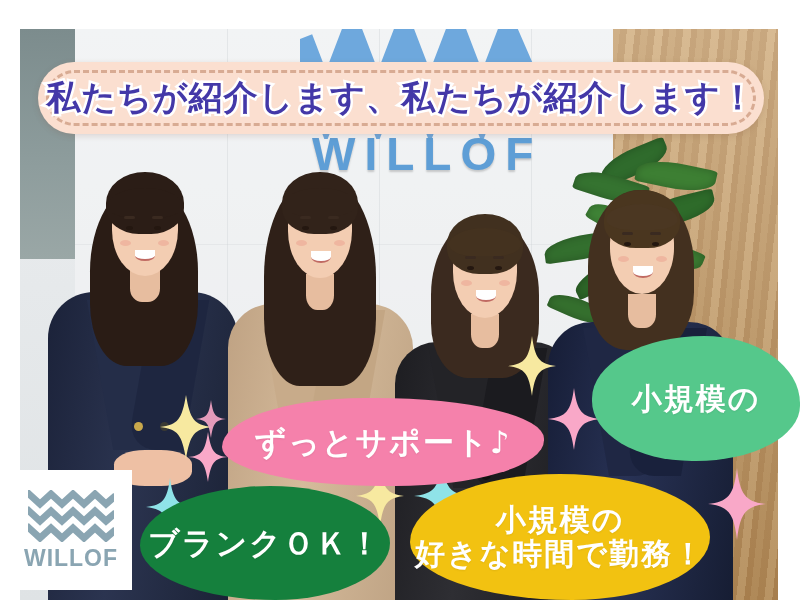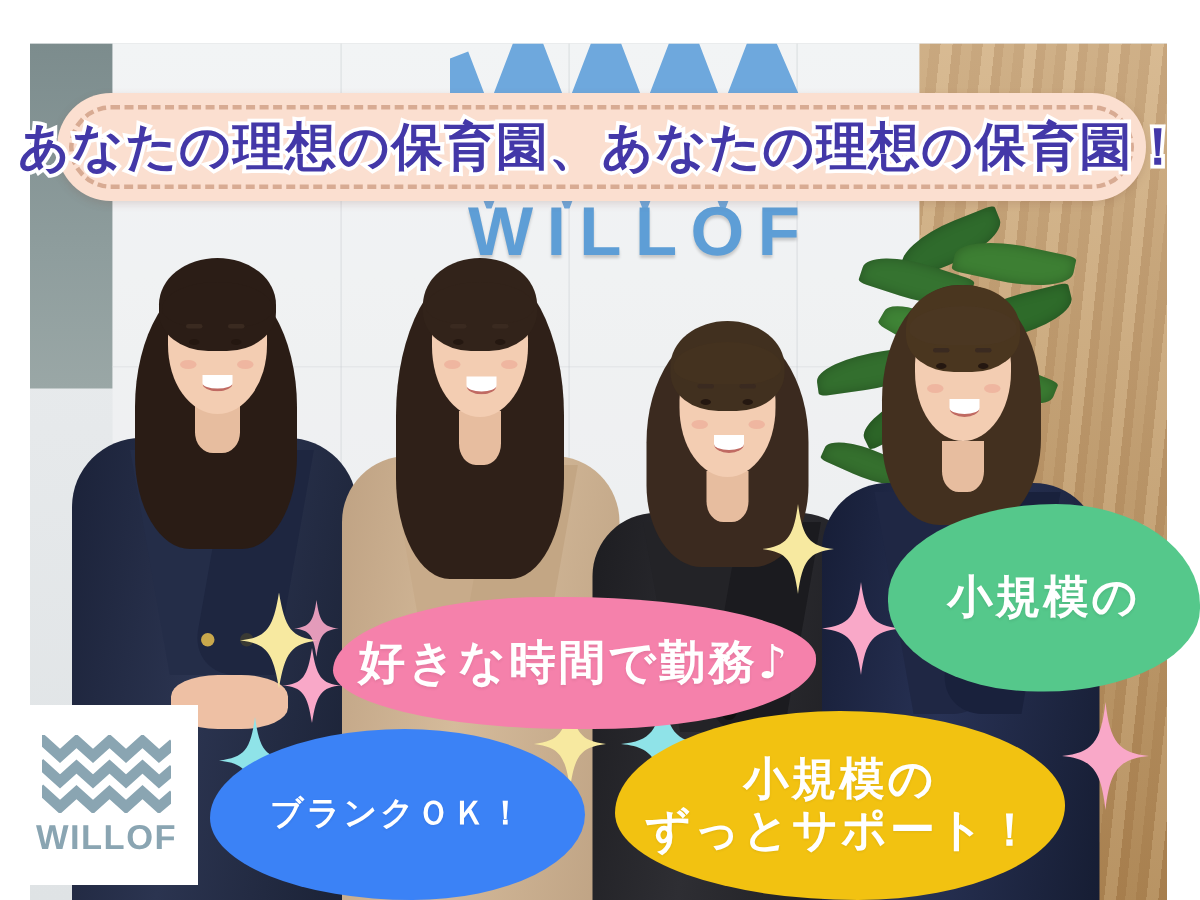--- a/index.html
+++ b/index.html
@@ -112,23 +112,23 @@
     font-size:30px;letter-spacing:2px;
   }
   .b-pink{
     left:222px;top:398px;width:322px;height:88px;
     background:#f581ab;
     border-radius:46% 54% 48% 52%/58% 48% 54% 46%;
     font-size:31px;letter-spacing:2px;
   }
   .b-blue{
     left:140px;top:486px;width:250px;height:114px;
-    background:#3b82f6;
+    background:#15803d;
     border-radius:52% 48% 46% 54%/52% 50% 50% 48%;
-    font-size:22px;letter-spacing:2px;
+    font-size:31px;letter-spacing:2px;
   }
   .b-yellow{
     left:410px;top:474px;width:300px;height:126px;
     background:#f2c211;
     border-radius:50% 50% 46% 54%/54% 50% 50% 46%;
     font-size:30px;letter-spacing:2px;
   }
   .bline{display:block;}
 
   
@@ -321,38 +321,38 @@
         <path d="M24 0 C27 22 31 28 48 30 C31 32 27 38 24 60 C21 38 17 32 0 30 C17 28 21 22 24 0Z" fill="#f7e9a0"></path>
       </svg>
   </div>
   <div class="sparkle" style="left:196px;top:400px;width:30px;height:38px;opacity:.9;">
     <svg viewBox="0 0 30 38">
         <path d="M15 0 C17 14 19 18 30 19 C19 20 17 24 15 38 C13 24 11 20 0 19 C11 18 13 14 15 0Z" fill="#f9a8c8"></path>
       </svg>
   </div>
 
   <div class="banner">
-    <div class="banner-text">あなたの理想の保育園、あなたの理想の保育園！</div>
+    <div class="banner-text">私たちが紹介します、私たちが紹介します！</div>
   </div>
 
   <div class="bubble b-green">
     <span class="bline">小規模の</span>
   </div>
 
   <div class="bubble b-pink">
-    <span class="bline">好きな時間で勤務♪</span>
+    <span class="bline">ずっとサポート♪</span>
   </div>
 
   <div class="bubble b-blue">
     <span class="bline">ブランクＯＫ！</span>
   </div>
 
   <div class="bubble b-yellow">
     <span class="bline">小規模の</span>
-    <span class="bline">ずっとサポート！</span>
+    <span class="bline">好きな時間で勤務！</span>
   </div>
 
   <div class="logo-card">
     <div class="logo-zig">
       <svg viewBox="0 0 86 52" preserveAspectRatio="none">
         <polyline points="1,4 12,14 23,4 34,14 45,4 56,14 67,4 78,14 85,8" fill="none" stroke="#8aa5b2" stroke-width="7" stroke-linejoin="miter" stroke-linecap="square"></polyline>
         <polyline points="1,21 12,31 23,21 34,31 45,21 56,31 67,21 78,31 85,25" fill="none" stroke="#8aa5b2" stroke-width="7" stroke-linejoin="miter" stroke-linecap="square"></polyline>
         <polyline points="1,38 12,48 23,38 34,48 45,38 56,48 67,38 78,48 85,42" fill="none" stroke="#8aa5b2" stroke-width="7" stroke-linejoin="miter" stroke-linecap="square"></polyline>
       </svg>
     </div>

